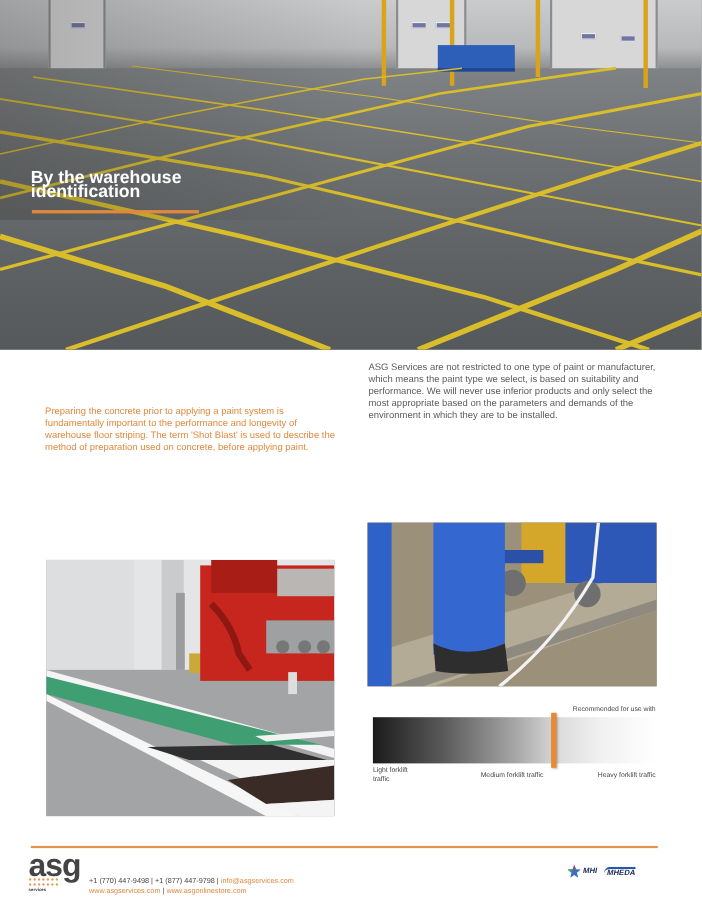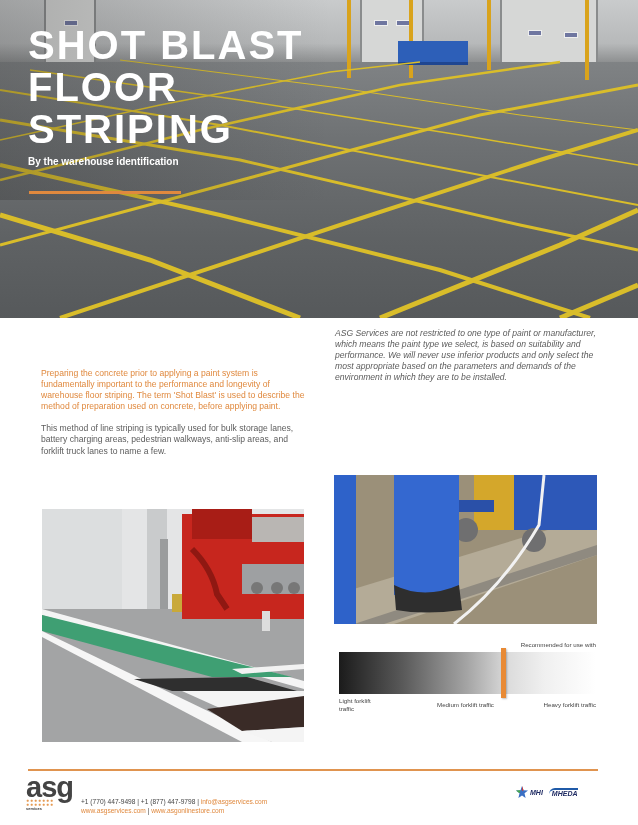--- a/index.html
+++ b/index.html
@@ -23,30 +23,30 @@
     .hero .shade { position: absolute; left: 0; top: 0; width: 330px; height: 200px; background: linear-gradient(90deg, rgba(40,40,40,0.25), rgba(40,40,40,0)); }
 
     .hero-title {
       position: absolute; left: 28px; top: 24px; width: 320px;
       font-family: "Liberation Sans", sans-serif; font-weight: 700; font-size: 40px; line-height: 42px;
       color: #ffffff; letter-spacing: 2px; text-transform: uppercase;
     }
     .hero-title span { display: block; }
     .hero-sub {
       position: absolute; left: 28px; top: 155px; width: 200px;
-      font-size: 10px; line-height: 13px; color: #ffffff; font-weight: 700;
+      font-size: 16px; line-height: 13px; color: #ffffff; font-weight: 700;
     }
     .hero-rule { position: absolute; left: 29px; top: 191px; width: 152px; height: 3px; background: #e0893e; }
 
     
     .col { position: absolute; font-size: 8.6px; line-height: 11.1px; color: #5c5c5c; }
     .col p { margin-bottom: 11px; }
     .col p.lead { color: #e0893e; margin-top: 40px; }
     .col-left { left: 41px; top: 328px; width: 272px; }
-    .col-right { left: 335px; top: 328px; width: 270px; font-style: italic; }
+    .col-right { left: 335px; top: 328px; width: 270px; }
 
     
     .photo { position: absolute; overflow: hidden; }
     .photo-left { left: 42px; top: 509px; width: 262px; height: 233px; background: #a8a9aa; }
     .photo-right { left: 334px; top: 475px; width: 263px; height: 149px; background: #8d8370; }
 
     
     .scale-note { position: absolute; left: 470px; top: 641px; width: 126px; text-align: right; font-size: 6.2px; color: #444; }
     .scale-bar {
       position: absolute; left: 339px; top: 652px; width: 257px; height: 42px;
@@ -109,34 +109,28 @@
       <path d="M0 180 L200 130 L400 85 L560 62" stroke-width="2.5"></path>
       <path d="M0 245 L260 175 L480 115 L638 85" stroke-width="3"></path>
       <path d="M60 318 L340 225 L540 160 L638 130" stroke-width="4"></path>
       <path d="M380 318 L560 245 L638 210" stroke-width="5"></path>
       <path d="M0 140 L160 105 L330 72 L420 62" stroke-width="1.5"></path>
       <path d="M560 318 L638 285" stroke-width="5"></path>
     </g>
   </svg>
   <div class="shade"></div>
 
-  <h1 class="hero-title">
-    <span>SHOT BLAST</span>
-    <span>FLOOR</span>
-    <span>STRIPING</span>
-  </h1>
   <div class="hero-sub">
     <div>By the warehouse identification</div>
   </div>
   <div class="hero-rule"></div>
 </section>
 
 <div class="col col-left">
   <p class="lead">Preparing the concrete prior to applying a paint system is fundamentally important to the performance and longevity of warehouse floor striping. The term 'Shot Blast' is used to describe the method of preparation used on concrete, before applying paint.</p>
-  <p>This method of line striping is typically used for bulk storage lanes, battery charging areas, pedestrian walkways, anti-slip areas, and forklift truck lanes to name a few.</p>
 </div>
 
 <div class="col col-right">
   <p>ASG Services are not restricted to one type of paint or manufacturer, which means the paint type we select, is based on suitability and performance. We will never use inferior products and only select the most appropriate based on the parameters and demands of the environment in which they are to be installed.</p>
 </div>
 
 <div class="photo photo-left">
   <svg width="262" height="233" viewBox="0 0 262 233">
     <rect x="0" y="0" width="262" height="100" fill="#e4e5e6"></rect>
     <rect x="0" y="0" width="80" height="100" fill="#dcdedf"></rect>

